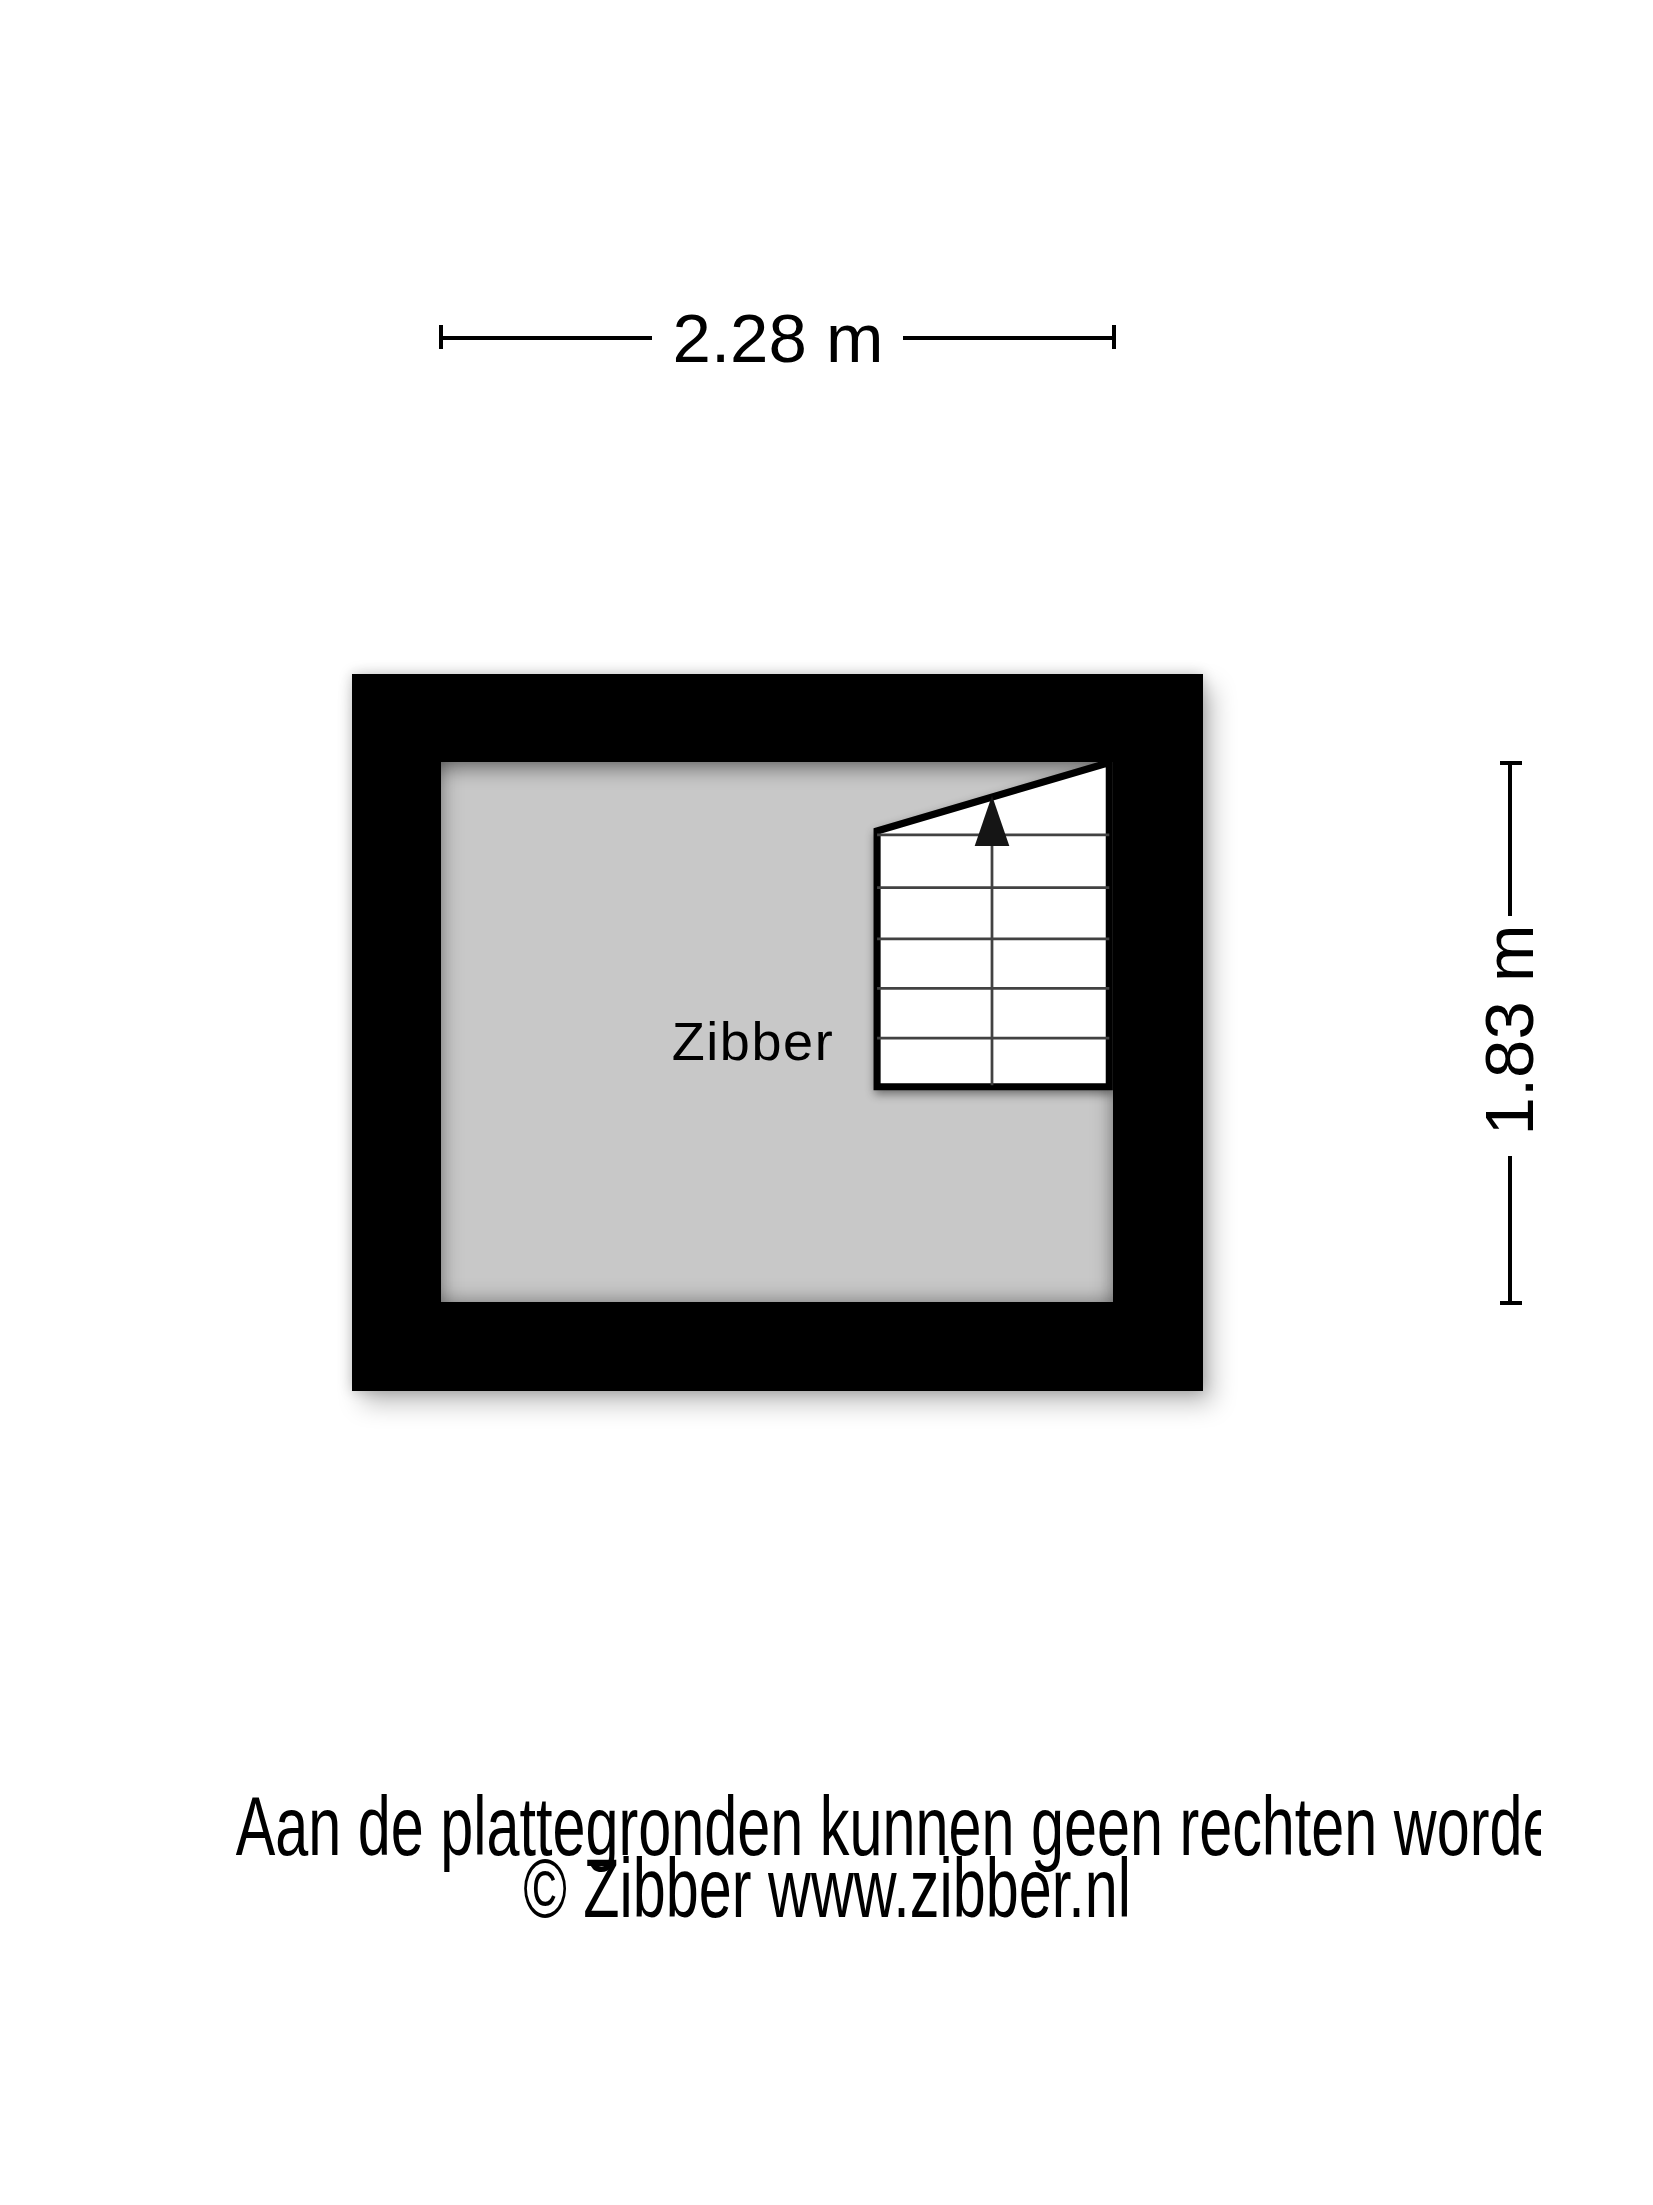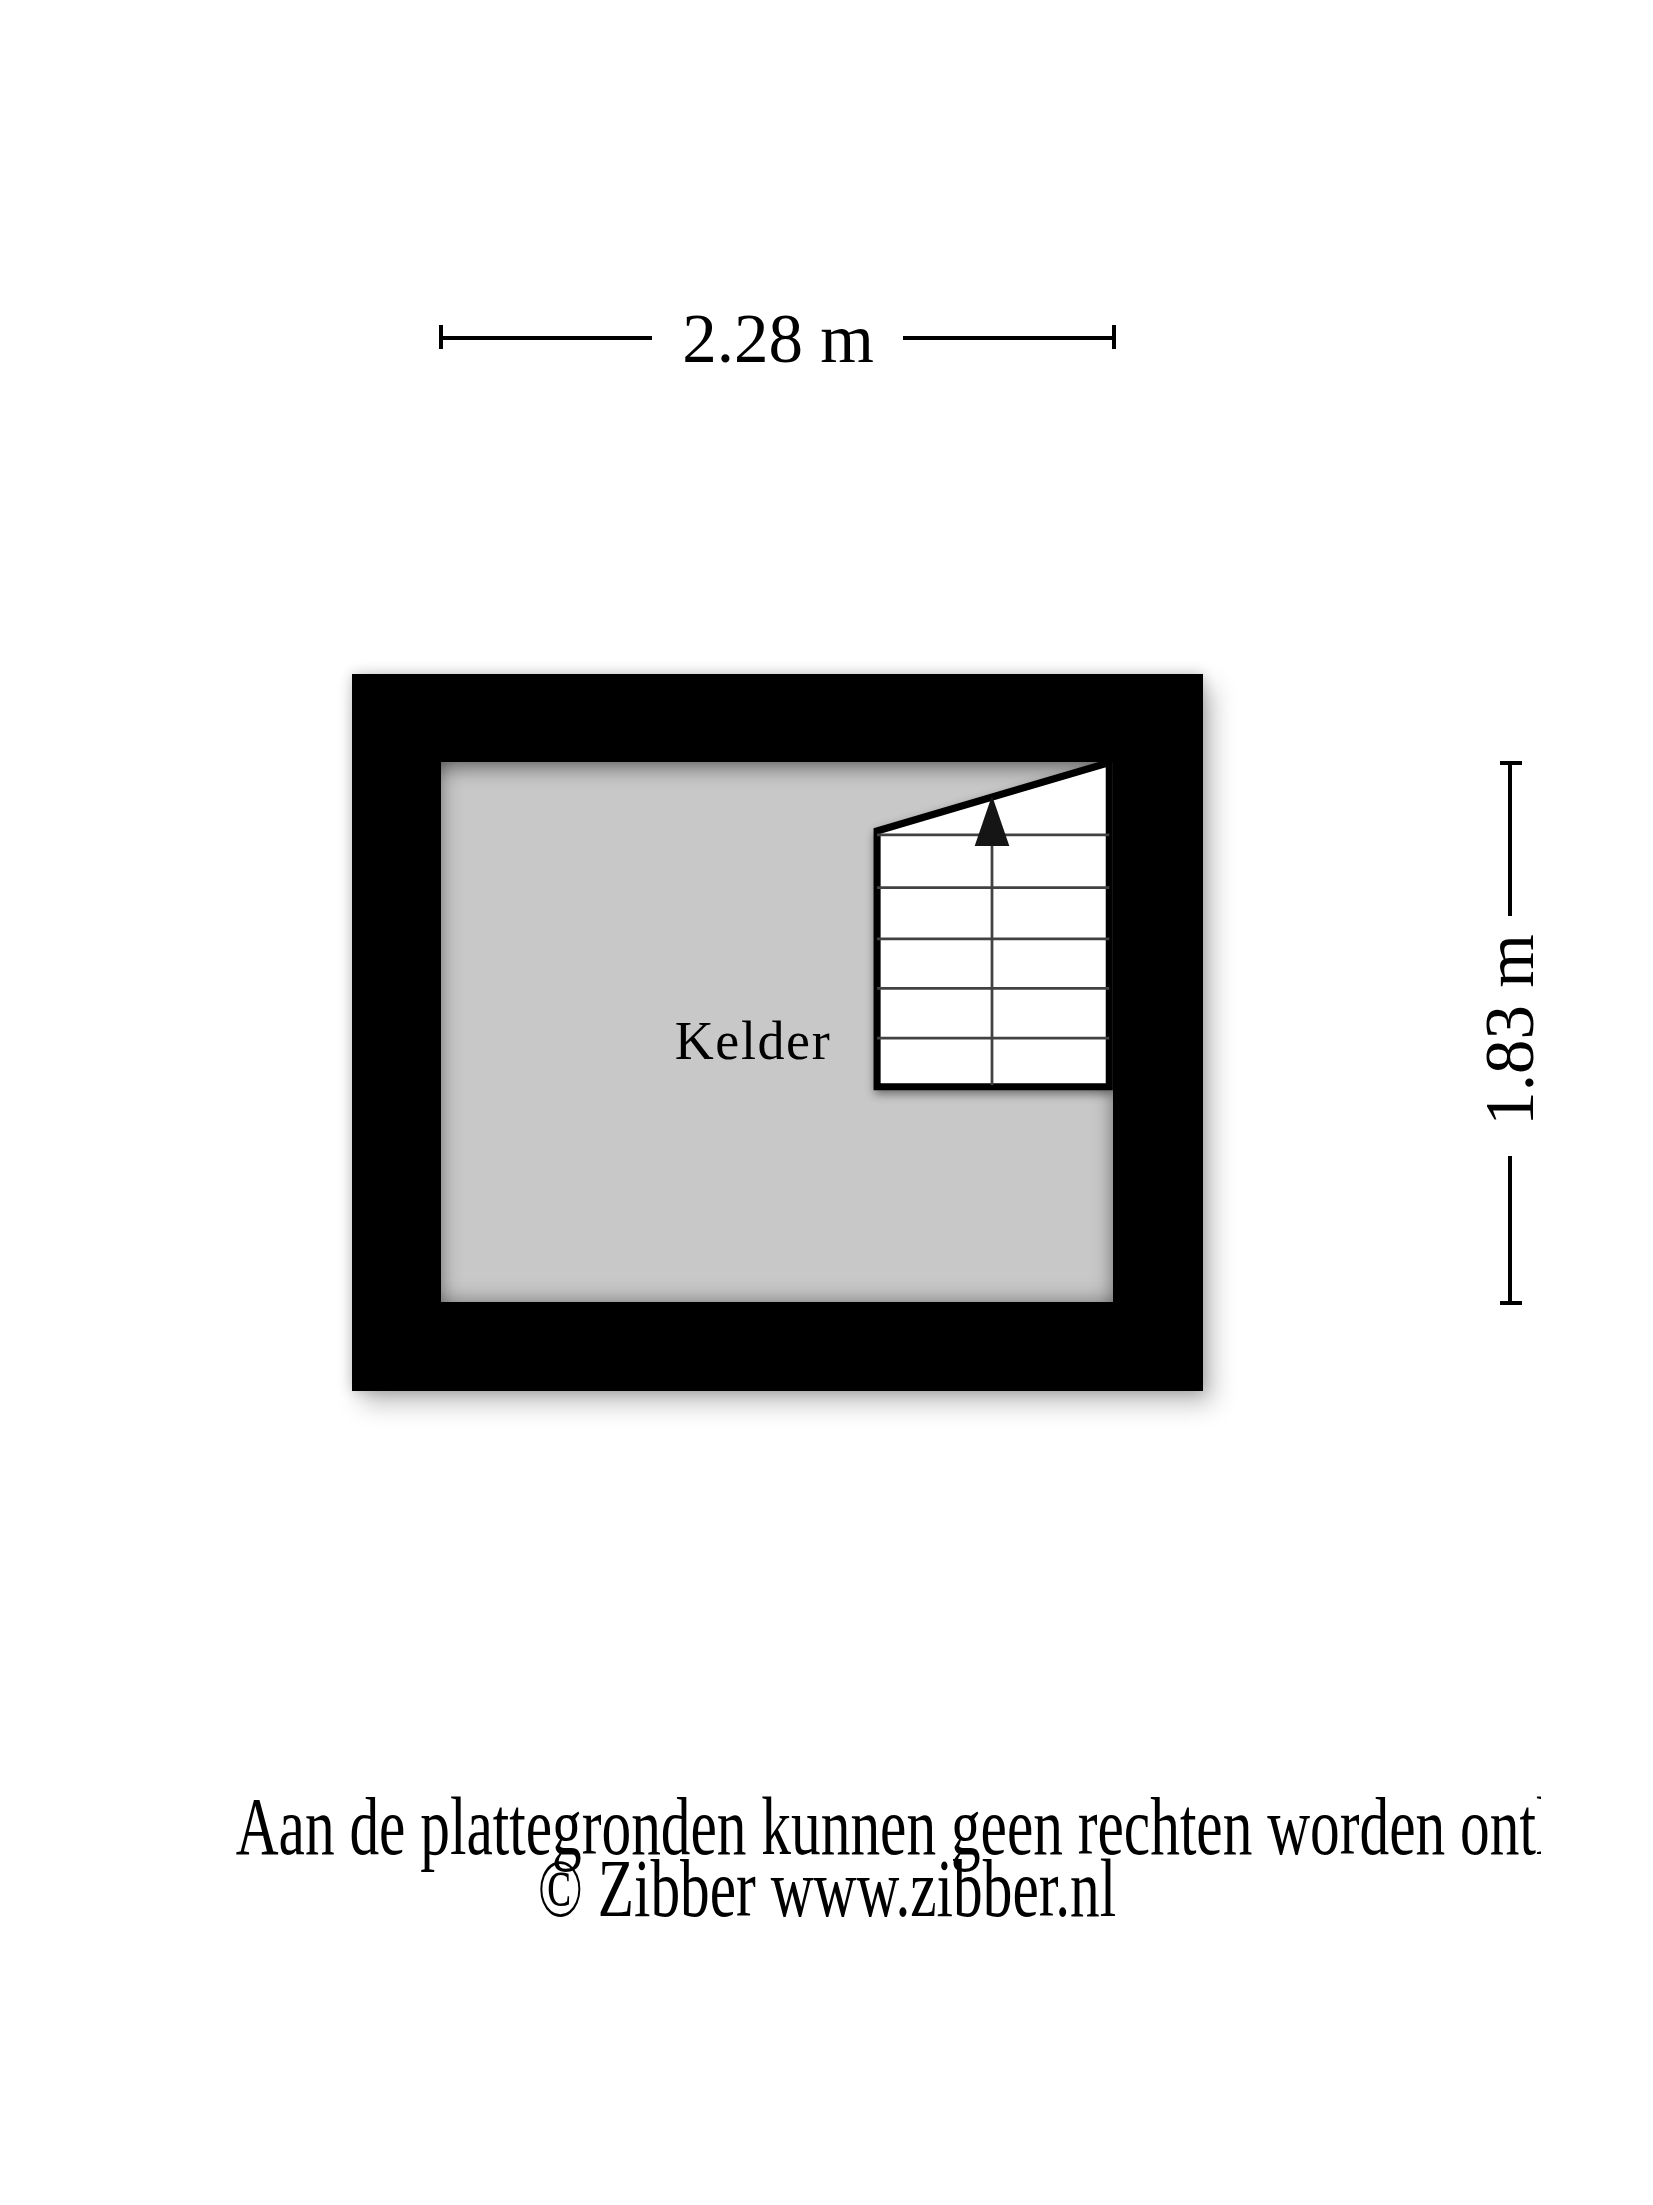--- a/index.html
+++ b/index.html
@@ -5,21 +5,21 @@
   html, body {
     margin: 0;
     padding: 0;
     background: #ffffff;
   }
   .page {
     position: relative;
     width: 1541px;
     height: 2205px;
     background: var(--background, #ffffff);
-    font-family: Liberation Serif, serif;
+    font-family: Liberation Sans, sans-serif;
     color: var(--text, #000000);
     overflow: hidden;
   }
 
   
   .dim-seg {
     position: absolute;
     background: var(--dim-line, #000000);
   }
   .dim-label {
@@ -104,21 +104,21 @@
     <div class="dim-seg" style="left:441px; top:336px; width:211px; height:3.9px;"></div>
     <div class="dim-label" style="left:664px; top:303px; width:228px;">2.28 m</div>
     <div class="dim-seg" style="left:903px; top:336px; width:211px; height:3.9px;"></div>
     <div class="dim-seg" style="left:1112px; top:325px; width:3.9px; height:23.6px;"></div>
   </div>
 
   <div class="walls">
     <div class="floor"></div>
   </div>
 
-  <div class="room-label">Kelder</div>
+  <div class="room-label">Zibber</div>
 
   <svg class="stairs-svg" viewBox="0 0 310 425" xmlns="http://www.w3.org/2000/svg">
     <polygon points="9,95 304,8 304,420 9,420" fill="#ffffff" stroke="#000000" stroke-width="9" stroke-linejoin="miter"></polygon>
     <g stroke="#424242" stroke-width="3.5">
       <line x1="9" y1="100" x2="304" y2="100"></line>
       <line x1="9" y1="167" x2="304" y2="167"></line>
       <line x1="9" y1="232" x2="304" y2="232"></line>
       <line x1="9" y1="295" x2="304" y2="295"></line>
       <line x1="9" y1="358" x2="304" y2="358"></line>
       <line x1="155" y1="110" x2="155" y2="418"></line>

